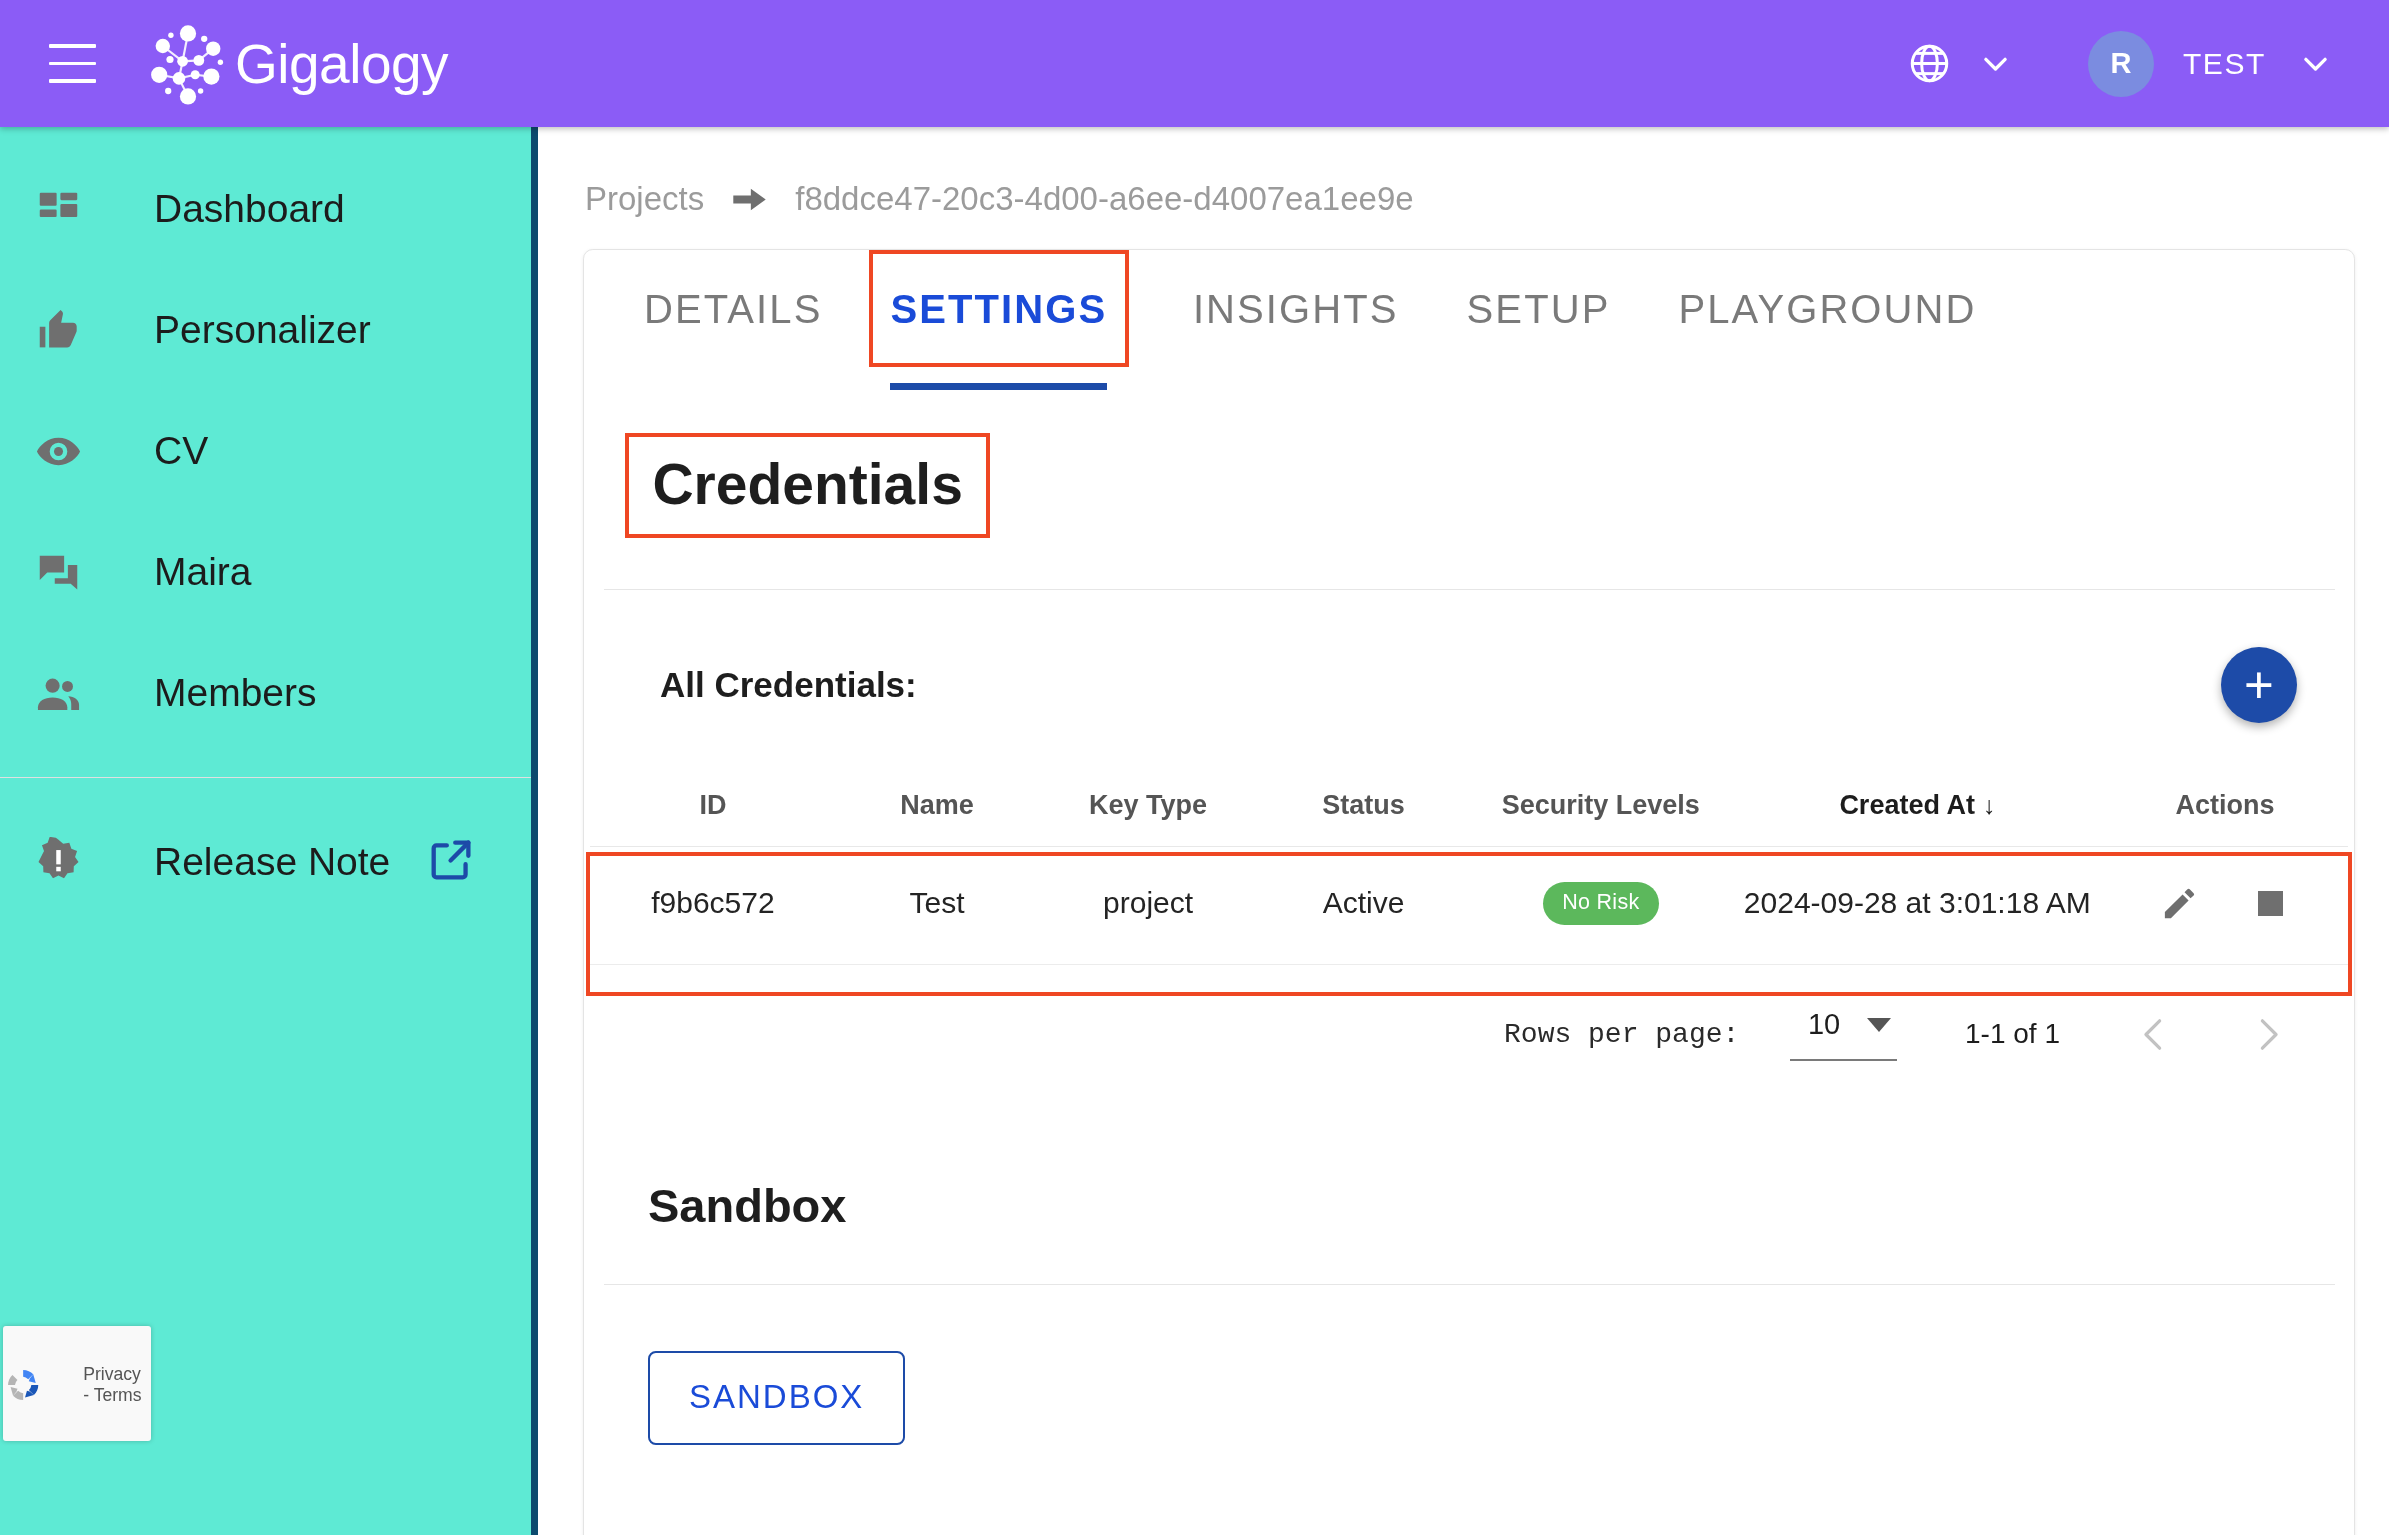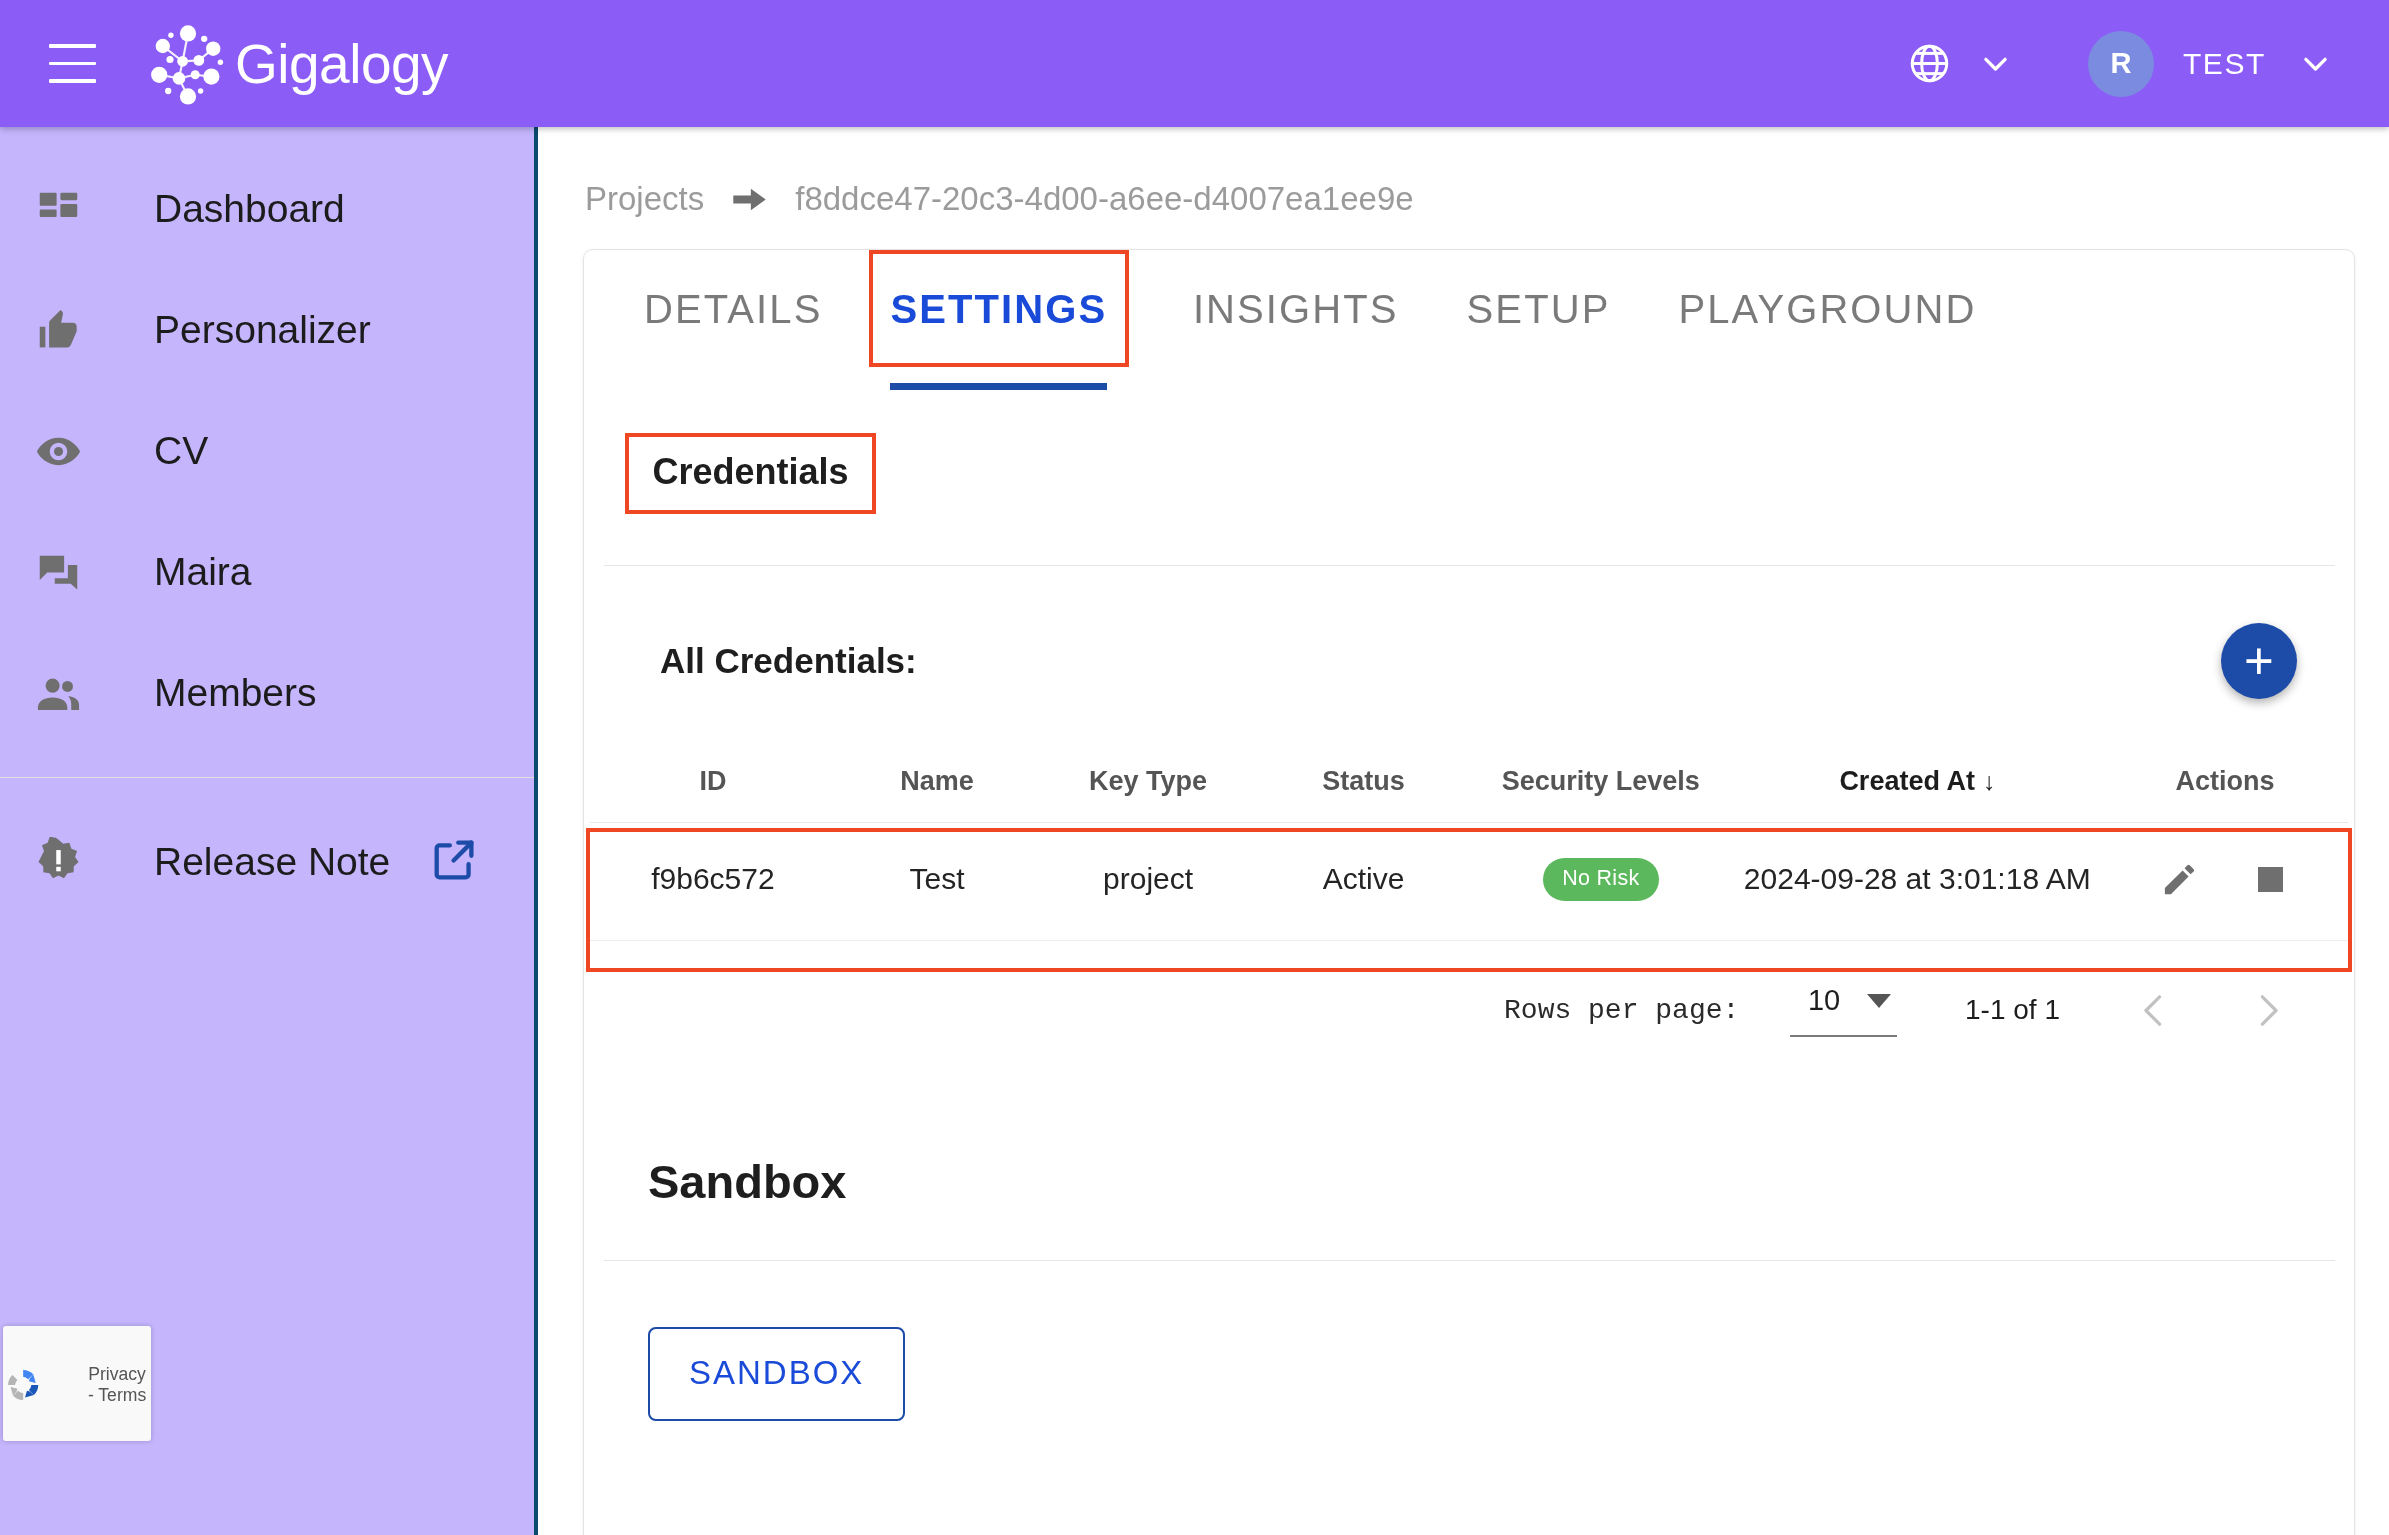--- a/index.html
+++ b/index.html
@@ -49,24 +49,23 @@
   }
   .user-name {
     color: #fff; font-size: 30px; letter-spacing: 1.6px;
     margin-left: 29px; font-weight: 400;
   }
 
   
   .sidebar {
     position: absolute; top: 127px; left: 0;
     width: 538px; height: 1408px;
-    background: #c4b5fd;
-    border-right: 4px solid #0c4a6e;
+    background: #5eead4;
+    border-right: 7px solid #0c4a6e;
     z-index: 20;
-    text-align: center;
   }
   .nav-list { padding-top: 21.5px; }
   .nav-item {
     display: flex; align-items: center;
     height: 121px; padding-left: 29px;
     cursor: pointer;
   }
   .nav-icon {
     width: 59px; min-width: 59px; height: 59px;
     display: flex; align-items: center; justify-content: center;
@@ -136,21 +135,21 @@
   }
   .tab.highlighted {
     outline: 4.9px solid #ef4723;
     padding: 33px 17.6px 31px 17.6px;
     margin-left: -17.6px;
     outline-offset: 0;
   }
   .tab.highlighted::after { left: 17.6px; right: 17.6px; bottom: -27px; }
 
   .section-title {
-    font-size: 36px; font-weight: 700; color: #1e1e1e;
+    font-size: 57px; font-weight: 700; color: #1e1e1e;
     margin-left: 62px; margin-top: 70px;
     display: inline-block;
     padding: 13.7px 23.4px 17.6px 23.4px;
   }
   .section-title.boxed { outline: 4.9px solid #ef4723; margin-left: 45px; }
 
   .divider { height: 1px; background: #e6e6e6; margin: 55px 19.5px 0 19.5px; }
 
   .subhead-row {
     display: flex; align-items: center;

